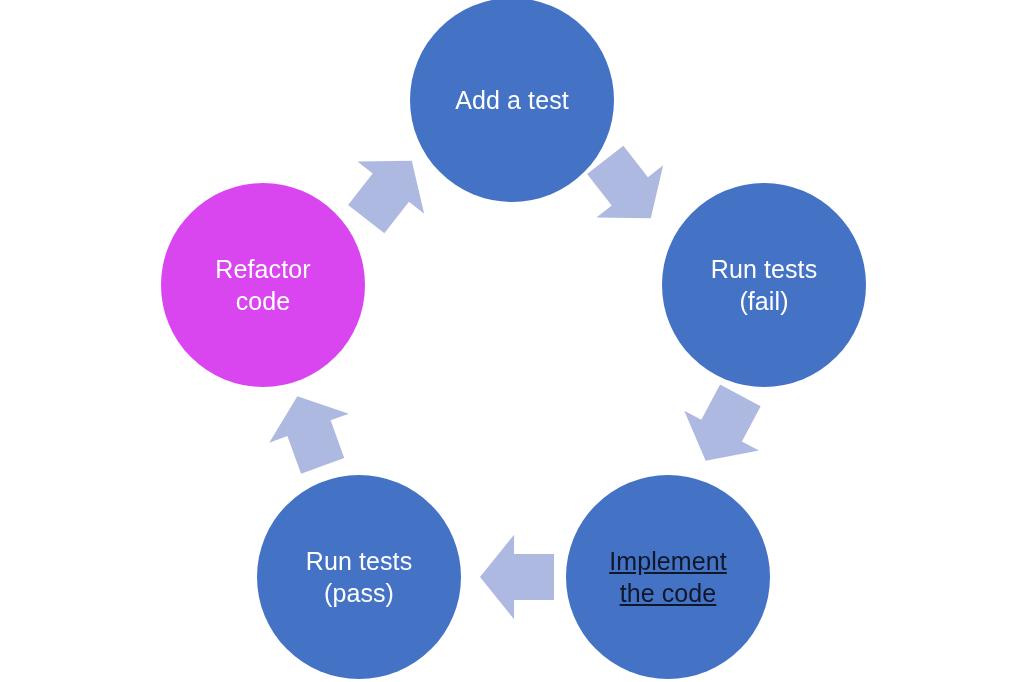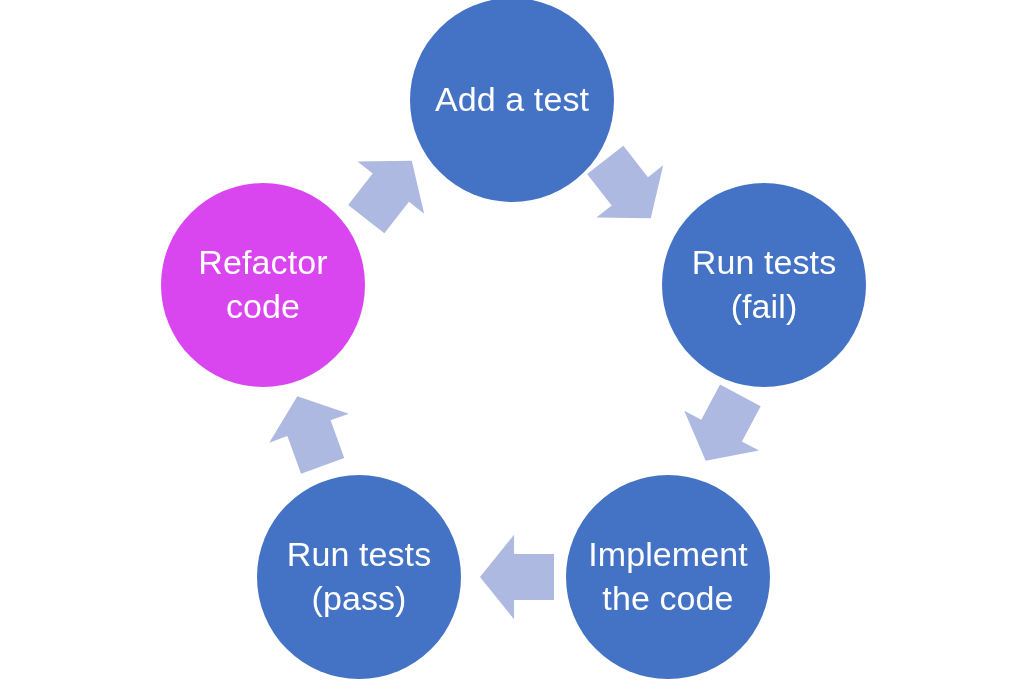--- a/index.html
+++ b/index.html
@@ -31,21 +31,21 @@
     border-radius: 50%;
     background: #4472C4;
     display: flex;
     align-items: center;
     justify-content: center;
     box-sizing: border-box;
   }
   .node-label {
     color: #FFFFFF;
     font-family: "Liberation Sans", sans-serif;
-    font-size: 34px;
+    font-size: 25px;
     font-weight: 400;
     line-height: 1.28;
     text-align: center;
     letter-spacing: 0.1px;
     white-space: pre-line;
     padding: 0 8px;
     user-select: none;
   }
 </style>
 </head>
@@ -65,21 +65,21 @@
 
   <div id="nodes-layer">
       <div class="node-circle" style="left: 410px; top: -2px; width: 204px; height: 204px; background: rgb(68, 114, 196);">
         <span class="node-label" style="color: rgb(255, 255, 255);">Add a test</span>
       </div>
       <div class="node-circle" style="left: 662px; top: 183px; width: 204px; height: 204px; background: rgb(68, 114, 196);">
         <span class="node-label" style="color: rgb(255, 255, 255);">Run tests
 (fail)</span>
       </div>
       <div class="node-circle" style="left: 566px; top: 475px; width: 204px; height: 204px; background: rgb(68, 114, 196);">
-        <span class="node-label" style="color: #ffffff;">Implement
+        <span class="node-label" style="color: #0f172a; text-decoration: underline;">Implement
 the code</span>
       </div>
       <div class="node-circle" style="left: 257px; top: 475px; width: 204px; height: 204px; background: rgb(68, 114, 196);">
         <span class="node-label" style="color: rgb(255, 255, 255);">Run tests
 (pass)</span>
       </div>
       <div class="node-circle" style="left: 161px; top: 183px; width: 204px; height: 204px; background: #d946ef;">
         <span class="node-label" style="color: rgb(255, 255, 255);">Refactor
 code</span>
       </div>

